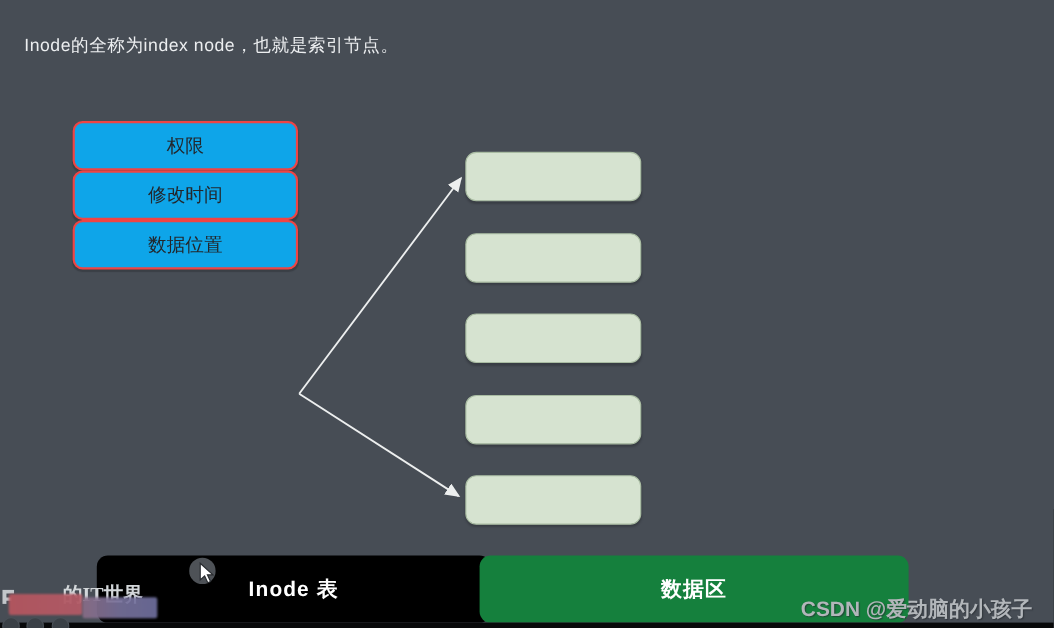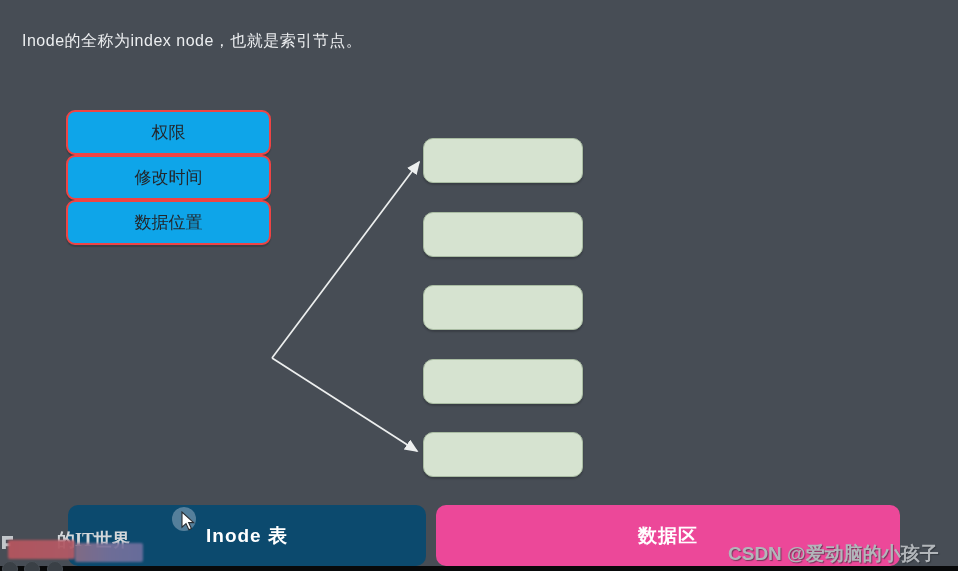--- a/index.html
+++ b/index.html
@@ -43,22 +43,22 @@
     box-shadow:0 2px 2px rgba(0,0,0,.2);
   }
   .arrows{position:absolute;left:0;top:0;width:958px;height:571px;pointer-events:none;}
   
   .bar{
     position:absolute;top:505px;height:61px;
     border-radius:10px;
     display:flex;align-items:center;justify-content:center;
     color:#fff;font-weight:bold;font-size:19px;letter-spacing:1px;
   }
-  .bar-blue{left:68px;width:358px;background:#0c4a6e;}
-  .bar-green{left:436px;width:464px;background:#ec4899;text-align:center;}
+  .bar-blue{left:88px;width:358px;background:#000000;}
+  .bar-green{left:436px;width:390px;background:#15803d;text-align:center;}
   .bottom-strip{
     position:absolute;left:0;top:566px;width:958px;height:5px;background:#08090A;
   }
   .dock-circle{
     position:absolute;top:561px;width:14px;height:14px;border-radius:50%;
     background:#3A4046;border:1px solid #4A5057;
   }
   
   .channel-text{
     position:absolute;left:57px;top:528px;

